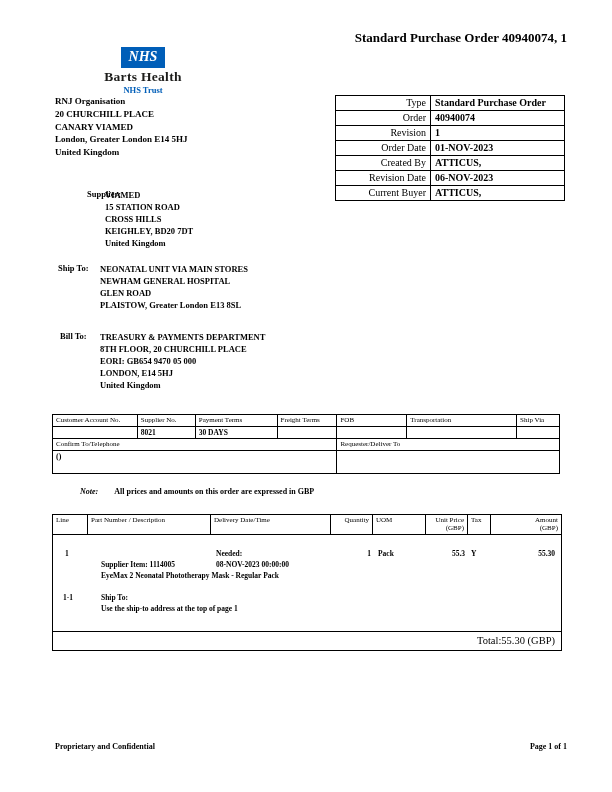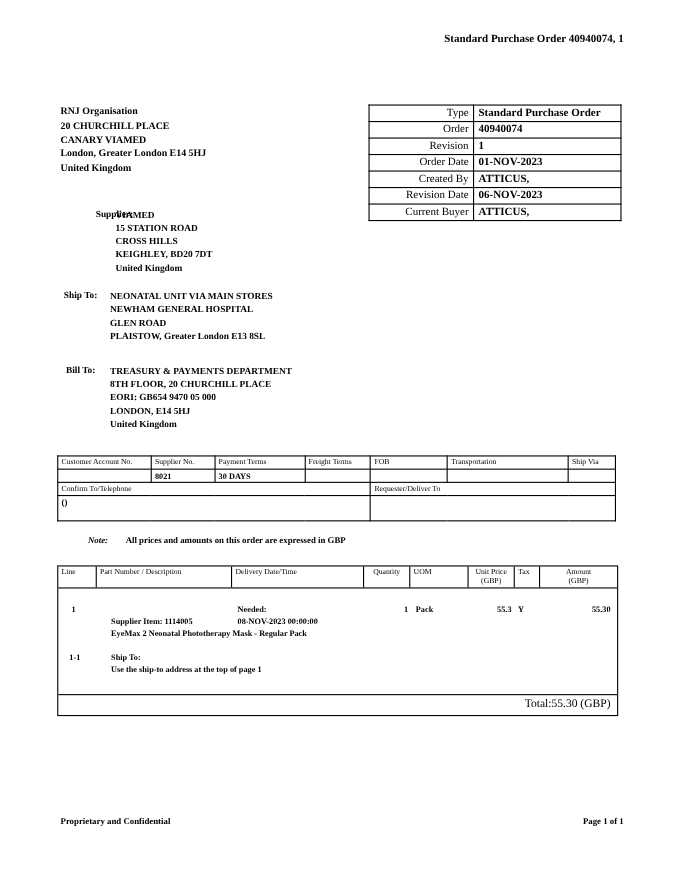--- a/index.html
+++ b/index.html
@@ -7,21 +7,21 @@
     position: relative;
     width: 612px; height: 792px;
     background: #ffffff;
     font-family: "Liberation Serif", serif;
     color: #000;
     overflow: hidden;
     margin: 0 auto;
   }
 
   
-  .doc-ref { position: absolute; top: 30px; right: 45px; font-size: 10px; font-weight: bold; }
+  .doc-ref { position: absolute; top: 30px; right: 45px; font-size: 13px; font-weight: bold; }
 
   
   .logo { position: absolute; left: 85px; top: 47px; width: 116px; text-align: center; }
   .nhs-box { display: inline-block; background: #005EB8; color: #fff; font-style: italic; font-weight: bold;
              font-size: 14px; line-height: 1; padding: 3px 8px 4px; }
   .logo-org { font-size: 13.5px; font-weight: bold; color: #1d1d1b; margin-top: 1px; letter-spacing: 0.3px; }
   .logo-sub { font-size: 8.5px; font-weight: bold; color: #005EB8; }
 
   
   .buyer { position: absolute; left: 55px; top: 95px; font-size: 9px; font-weight: bold; line-height: 12.8px; }
@@ -46,21 +46,21 @@
   
   .note { position: absolute; left: 80px; top: 487px; font-size: 8px; }
   .note .note-label { font-weight: bold; font-style: italic; }
   .note .note-text { font-weight: bold; margin-left: 16px; }
 
   
   .line-table { position: absolute; left: 52px; top: 514px; width: 508px; border: 1px solid #000; }
   .line-header { display: flex; border-bottom: 1px solid #000; font-size: 7px; }
   .line-header .cell { border-right: 1px solid #000; padding: 1px 3px 2px; min-height: 18px; box-sizing: border-box; }
   .line-header .cell:last-child { border-right: none; }
-  .line-header .r { text-align: center; }
+  .line-header .r { text-align: right; }
   .c0 { width: 35px; } .c1 { width: 123px; } .c2 { width: 120px; } .c3 { width: 42px; }
   .c4 { width: 53px; } .c5 { width: 42px; } .c6 { width: 23px; } .c7 { width: 70px; flex: 1; }
   .line-body { position: relative; height: 96px; font-size: 7.5px; font-weight: bold; }
   .line-body span { position: absolute; white-space: nowrap; }
   .lb-lineno   { left: 12px;  top: 14px; }
   .lb-needed   { left: 163px; top: 14px; }
   .lb-qty      { left: 278px; top: 14px; width: 40px; text-align: right; }
   .lb-uom      { left: 325px; top: 14px; }
   .lb-price    { left: 372px; top: 14px; width: 40px; text-align: right; }
   .lb-tax      { left: 418px; top: 14px; }
@@ -77,20 +77,25 @@
   .footer-left  { position: absolute; left: 55px;  top: 742px; font-size: 8px; font-weight: bold; }
   .footer-right { position: absolute; right: 45px; top: 742px; font-size: 8px; font-weight: bold; }
 </style>
 </head>
 <body>
 
 <div class="page">
 
   <div class="doc-ref">Standard Purchase Order 40940074,  1</div>
 
+  <div class="logo">
+    <div class="nhs-box"><span>NHS</span></div>
+    <div class="logo-org">Barts Health</div>
+    <div class="logo-sub">NHS Trust</div>
+  </div>
 
   <div class="buyer">
     <div>RNJ Organisation</div>
     <div>20 CHURCHILL PLACE</div>
     <div>CANARY VIAMED</div>
     <div>London, Greater London E14 5HJ</div>
     <div>United Kingdom</div>
   </div>
 
   <table class="order-info">

